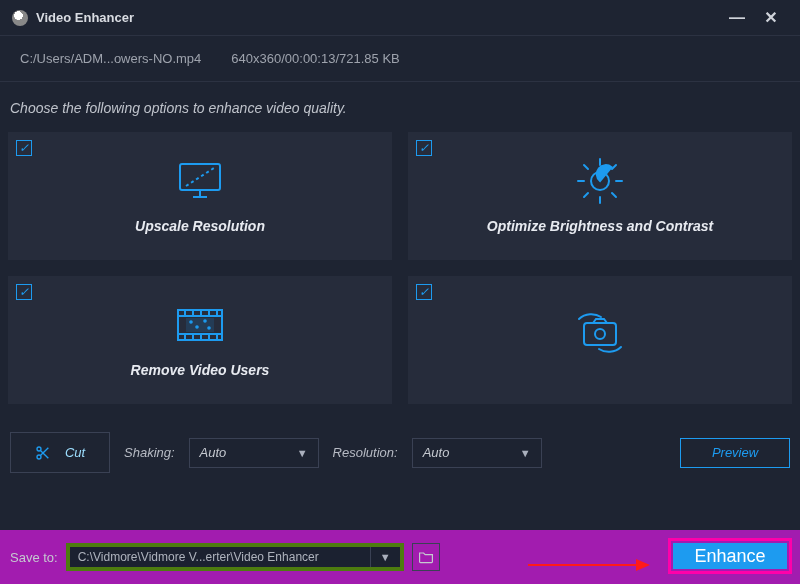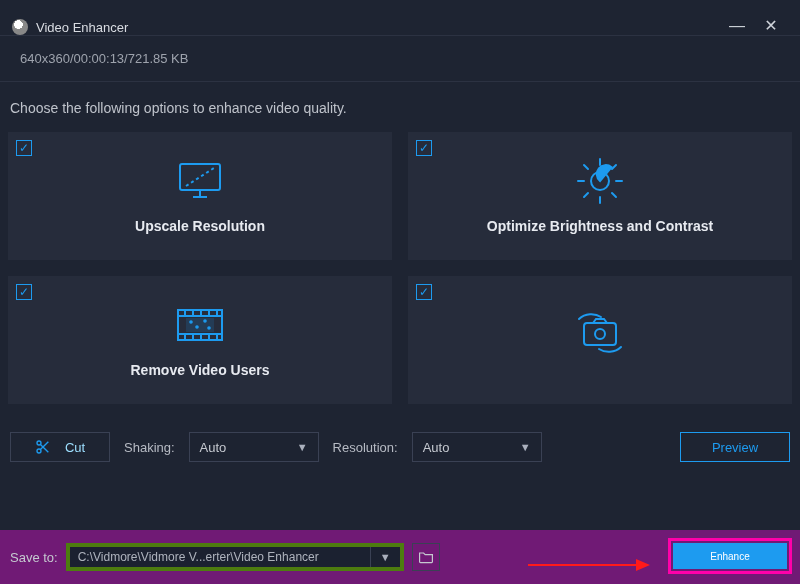--- a/index.html
+++ b/index.html
@@ -5,23 +5,24 @@
   * { box-sizing: border-box; margin: 0; padding: 0; }
   body {
     width: 800px; height: 584px;
     background: #1e2432;
     color: #c5c9d0;
     font-family: Arial, sans-serif;
     font-size: 13px;
     overflow: hidden;
   }
   .titlebar {
-    display: flex; align-items: flex-end; height: 36px;
+    display: flex; align-items: center; height: 36px;
     padding: 0 12px;
     border-bottom: 1px solid #2c3242;
+    font-weight: bold;
   }
   .titlebar .logo {
     width: 16px; height: 16px; border-radius: 50%;
     background: radial-gradient(circle at 40% 35%, #fff 0 30%, #888 31% 100%);
     margin-right: 8px;
   }
   .titlebar .title { flex: 0 0 auto; color: #d9dce2; }
   .titlebar .spacer { flex: 1; }
   .win-btn { width: 34px; text-align: center; color: #cfd3da; font-size: 16px; cursor: pointer; }
   .sourcebar {
@@ -33,21 +34,21 @@
     width: 22px; height: 22px; border: 2px solid #1d9bf0; border-radius: 50%;
     position: relative; margin-right: 6px;
   }
   .plus-icon::before, .plus-icon::after {
     content: ""; position: absolute; background: #1d9bf0;
   }
   .plus-icon::before { left: 4px; right: 4px; top: 50%; height: 2px; transform: translateY(-50%); }
   .plus-icon::after  { top: 4px; bottom: 4px; left: 50%; width: 2px; transform: translateX(-50%); }
   .change-src { display: flex; align-items: center; cursor: pointer; }
   .src-path, .src-meta { color: #9ea3ad; }
-  .main { padding: 14px 8px 4px 8px; }
+  .main { padding: 14px 8px 4px 8px; font-style: italic; }
   .hint { color: #bfc3cb; font-size: 14px; margin: 4px 0 16px 2px; }
   .cards {
     display: grid;
     grid-template-columns: 1fr 1fr;
     gap: 16px;
   }
   .card {
     background: #262c3b;
     height: 128px;
     position: relative;
@@ -61,39 +62,39 @@
     color: #1d9bf0; font-size: 12px;
   }
   .card .ic { height: 46px; display: flex; align-items: center; justify-content: center; margin-bottom: 14px; }
   .card .label { color: #e7eaf0; font-weight: bold; font-size: 14px; }
   .controls {
     display: flex; align-items: center; gap: 14px;
     margin-top: 28px; padding: 0 2px;
   }
   .cut-btn {
     display: flex; align-items: center; justify-content: center;
-    width: 100px; height: 30px; border: 1px solid #3a4154; cursor: pointer;
+    width: 100px; height: 41px; border: 1px solid #3a4154; cursor: pointer;
     gap: 14px; color: #9ddfff;
   }
   .lbl { color: #b7bbc4; }
   .select {
     display: flex; align-items: center; justify-content: space-between;
     width: 130px; height: 30px; padding: 12px 10px;
     border: 1px solid #3a4154; background: #20263402; cursor: pointer;
   }
   .select .caret { color: #aab0bd; font-size: 11px; }
   .preview-btn {
     margin-left: auto;
     width: 110px; height: 30px;
     border: 1px solid #1d9bf0; color: #1d9bf0;
     display: flex; align-items: center; justify-content: center; cursor: pointer;
   }
   .footer {
     position: absolute; bottom: 0; left: 0; right: 0;
-    height: 54px; background: #701a75;
+    height: 54px; background: #a21caf;
     display: flex; align-items: center; padding: 0 10px; gap: 8px;
   }
   .save-box {
     display: flex; align-items: center; height: 28px;
     border: 4px solid #4d7c0f; background: #1b2130;
   }
   .save-path { width: 300px; padding: 0 8px; color: #aeb3bd; font-size: 12px; white-space: nowrap; overflow: hidden; }
   .save-caret {
     width: 30px; height: 100%; border-left: 1px solid #3a4154;
     display: flex; align-items: center; justify-content: center; cursor: pointer;
@@ -112,35 +113,36 @@
     content: ""; position: absolute; right: -2px; top: -5px;
     border-left: 14px solid #ff1a1a; border-top: 6px solid transparent; border-bottom: 6px solid transparent;
   }
   .enhance-wrap {
     position: absolute; right: 8px; bottom: 10px;
     border: 3px solid #ff00aa; padding: 2px;
   }
   .enhance-btn {
     width: 114px; height: 26px; background: #1d9bf0; color: #fff;
     display: flex; align-items: center; justify-content: center; cursor: pointer;
-    font-size: 10px;
+    font-size: 18px;
   }
 </style>
 </head>
 <body>
 
 <div class="titlebar">
   <div class="logo"></div>
   <div class="title">Video Enhancer</div>
   <div class="spacer"></div>
   <div class="win-btn">—</div>
   <div class="win-btn">✕</div>
 </div>
 
 <div class="sourcebar">
+  <div class="src-path">C:/Users/ADM...owers-NO.mp4</div>
   <div class="src-meta">640x360/00:00:13/721.85 KB</div>
 </div>
 
 <div class="main">
   <div class="hint">Choose the following options to enhance video quality.</div>
 
   <div class="cards">
     <div class="card">
       <div class="chk">✓</div>
       <div class="ic">

